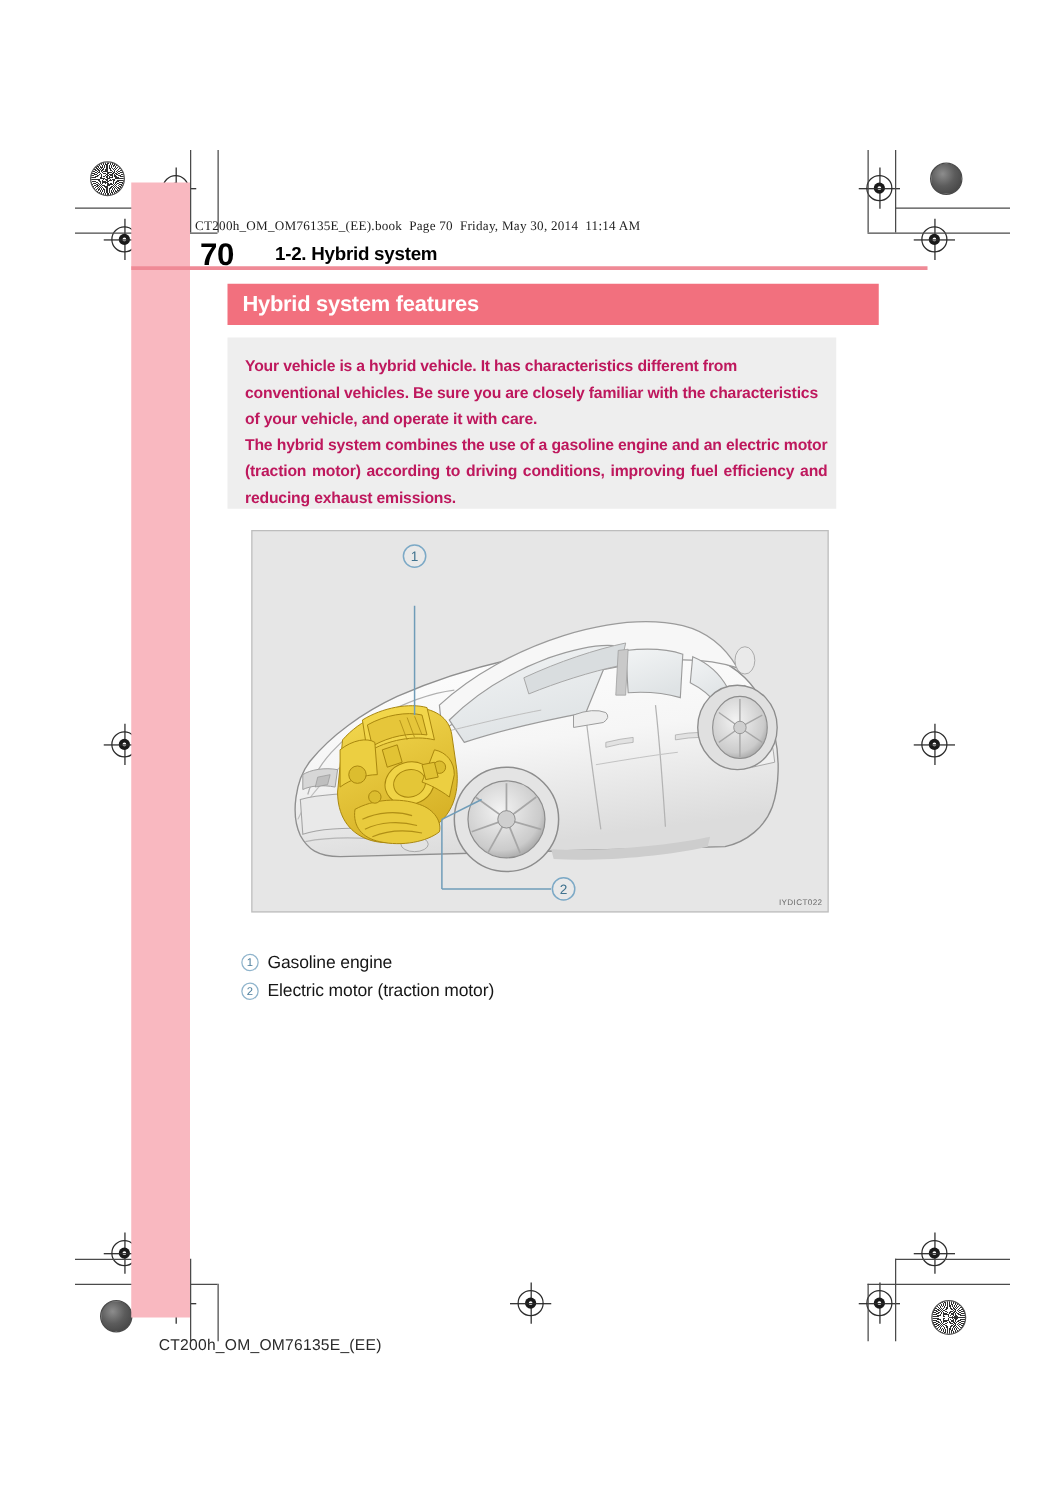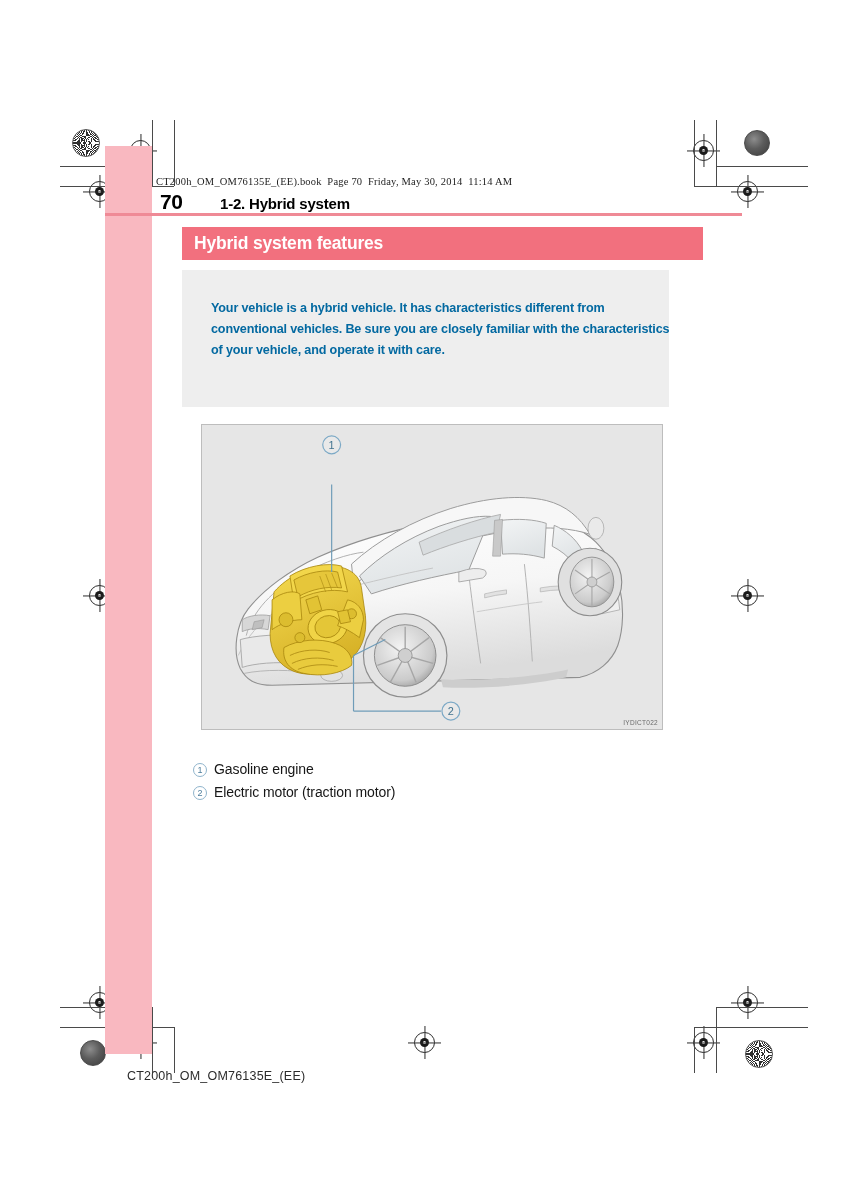--- a/index.html
+++ b/index.html
@@ -38,21 +38,21 @@
 
   
   .headerline{
     position:absolute;left:156px;top:145px;
     font-family:"Liberation Serif", serif;
     font-size:10.5px;color:#1d1d1d;letter-spacing:0.2px;white-space:pre;margin-top:31px;
   }
 
   .pagenum{
     position:absolute;left:160px;top:190px;
-    font-size:21px;font-weight:bold;color:#000;letter-spacing:-0.4px;
+    font-size:25px;font-weight:bold;color:#000;letter-spacing:-0.4px;
   }
   .chaptertitle{
     position:absolute;left:220px;top:195px;
     font-size:15px;font-weight:bold;color:#000000;letter-spacing:-0.2px;
   }
   .headrule{position:absolute;left:105px;top:213px;width:637px;height:3px;background:#ef8a96;}
 
   .titlebar{
     position:absolute;left:182px;top:227px;width:487px;height:33px;
     background:#f2707e;
@@ -61,23 +61,23 @@
   .titlebar span{
     position:absolute;left:12px;top:6px;
     font-size:17.5px;font-weight:bold;color:#ffffff;letter-spacing:-0.2px;
   }
 
   .introblock{
     position:absolute;left:182px;top:270px;width:487px;height:137px;
     background:#eeeeee;
   }
   .introblock p{
-    margin:17px;
+    margin:2px;
     position:absolute;left:12px;width:466px;
-    font-size:12.6px;line-height:21px;color:#0369a1;
+    font-size:12.6px;line-height:21px;color:#be185d;
     font-weight:bold;
     letter-spacing:-0.15px;
   }
   .introblock p.p1{top:11px;}
   .introblock p.p2{top:74px;text-align:justify;}
 
   
   .figure{
     position:absolute;left:201px;top:424px;width:462px;height:306px;
     background:#e6e6e6;border:1px solid #bdbdbd;box-sizing:border-box;
@@ -178,20 +178,21 @@
   <div class="pagenum">70</div>
   <div class="chaptertitle">1-2. Hybrid system</div>
   <div class="headrule"></div>
 
   <div class="titlebar">
     <span>Hybrid system features</span>
   </div>
 
   <div class="introblock">
     <p class="p1">Your vehicle is a hybrid vehicle. It has characteristics different from conventional vehicles. Be sure you are closely familiar with the characteristics of your vehicle, and operate it with care.</p>
+    <p class="p2">The hybrid system combines the use of a gasoline engine and an electric motor (traction motor) according to driving conditions, improving fuel efficiency and reducing exhaust emissions.</p>
   </div>
 
   <div class="figure">
     <svg viewBox="0 0 462 306" width="460" height="304">
       <defs>
         <linearGradient id="bodyG" x1="0" y1="0" x2="0.3" y2="1">
           <stop offset="0" stop-color="#ffffff"></stop>
           <stop offset="0.55" stop-color="#f6f6f6"></stop>
           <stop offset="1" stop-color="#dcdcdc"></stop>
         </linearGradient>

